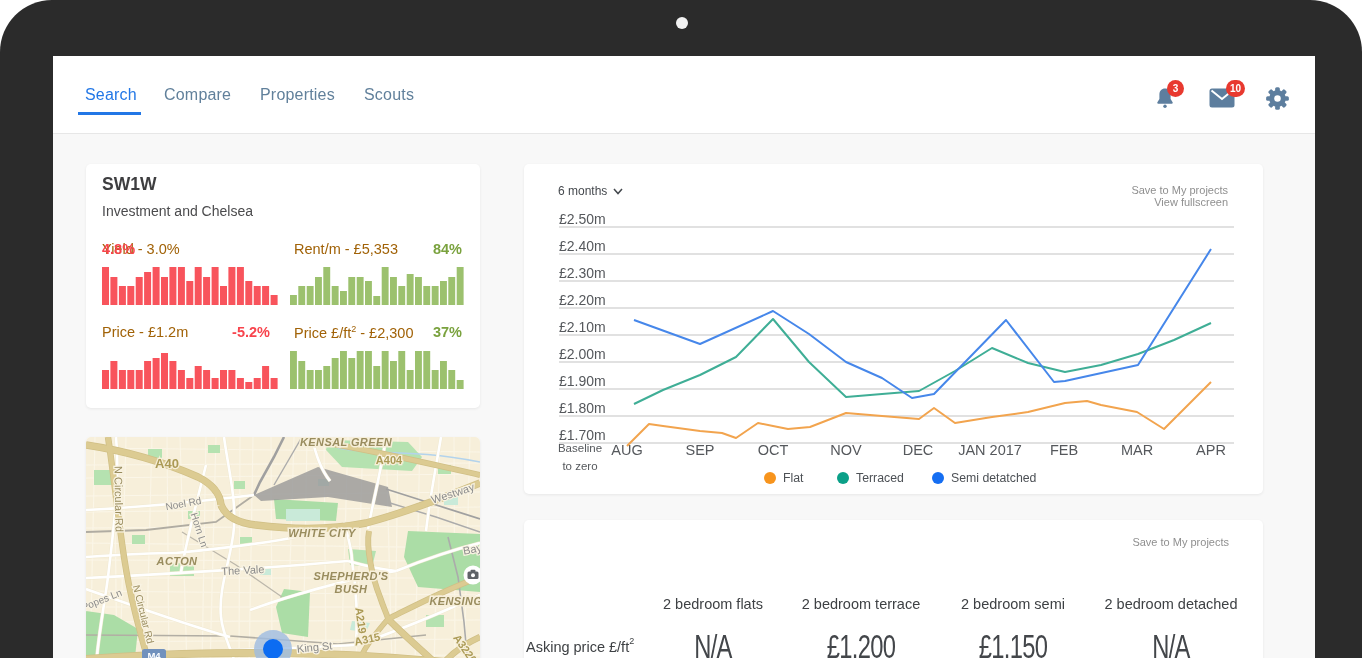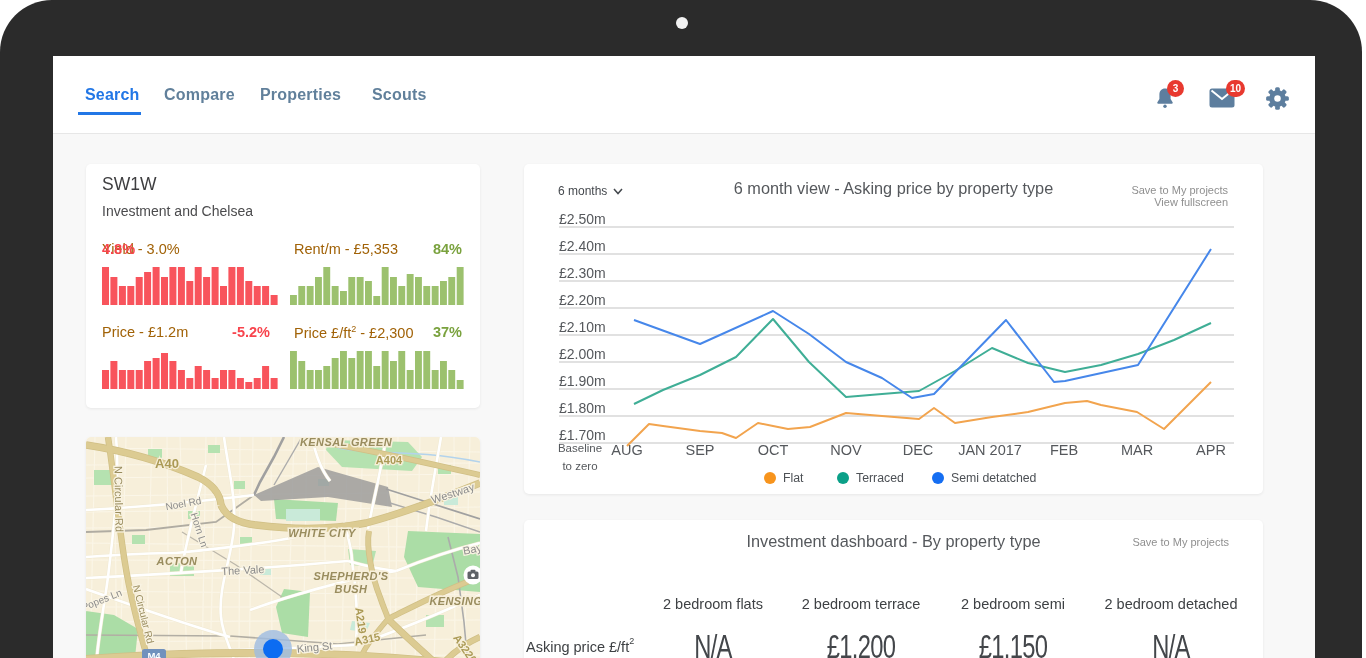--- a/index.html
+++ b/index.html
@@ -1,36 +1,36 @@
 <!DOCTYPE html>
 <html><head><meta charset="utf-8"><style>
 *{margin:0;padding:0;box-sizing:border-box}
 body{width:1366px;height:658px;overflow:hidden;background:#fff;font-family:"Liberation Sans",sans-serif}
 .tablet{position:absolute;left:0;top:0;width:1362px;height:720px;background:#2b2b2b;border-radius:52px 52px 0 0}
 .cam{position:absolute;left:676px;top:17px;width:12px;height:12px;border-radius:50%;background:#f2f2f2}
 .screen{position:absolute;left:53px;top:56px;width:1262px;height:602px;background:#f8f8f8;overflow:hidden}
 .nav{position:absolute;left:0;top:0;width:1262px;height:78px;background:#fff;border-bottom:1px solid #e7e7e7}
-.tab{position:absolute;top:30px;font-size:16px;font-weight:700;color:#61809b;letter-spacing:.2px}
+.tab{position:absolute;top:30px;font-size:16px;font-weight:400;color:#61809b;letter-spacing:.2px}
 .tab.on{color:#2277e6}
 .tabline{position:absolute;left:25px;top:56px;width:63px;height:3px;background:#2277e6}
 .badge{position:absolute;width:17px;height:17px;border-radius:50%;background:#e8392f;color:#fff;font-size:10px;font-weight:700;text-align:center;line-height:17px}
 .card{position:absolute;background:#fff;border-radius:5px;box-shadow:0 1px 3px rgba(0,0,0,.07)}
 .pct{font-weight:700;font-size:14.5px}
 .mlabel{position:absolute;font-size:14.5px;color:#a16207}
 .bigval{position:absolute;top:108px;width:140px;text-align:center;font-size:33px;letter-spacing:-1px;color:#43464a;transform:scaleX(.72);transform-origin:center top}
 </style></head><body>
 <div class="tablet">
  <div class="cam"></div>
  <div class="screen">
   <div class="nav">
     <div class="tab on" style="left:32px">Search</div>
     <div class="tabline"></div>
     <div class="tab" style="left:111px">Compare</div>
     <div class="tab" style="left:207px">Properties</div>
-    <div class="tab" style="left:319px">Scouts</div>
+    <div class="tab" style="left:311px">Scouts</div>
     <svg style="position:absolute;left:1100px;top:30px" width="24" height="24" viewBox="0 0 24 24" fill="#5d7e9e">
       <path d="M12 2.5c-3.4 0-5.6 2.5-5.6 5.9v4.5L4.4 16.3c-.4.6 0 1.4.8 1.4h13.6c.8 0 1.2-.8.8-1.4l-2-3.4V8.4c0-3.4-2.2-5.9-5.6-5.9z"></path>
       <circle cx="12" cy="20.3" r="1.7"></circle>
     </svg>
     <div class="badge" style="left:1114px;top:24px">3</div>
     <svg style="position:absolute;left:1156px;top:32px" width="26" height="20" viewBox="0 0 26 20">
       <rect x="0.5" y="0.5" width="25" height="19" rx="2.5" fill="#5d7e9e"></rect>
       <path d="M2.5 2.5 L13 11 L23.5 2.5" fill="none" stroke="#fff" stroke-width="2"></path>
     </svg>
     <div class="badge" style="left:1173px;top:24px;width:19px;border-radius:9px">10</div>
@@ -46,21 +46,21 @@
           <rect x="9.9" y="1.9" width="4.2" height="4.4" rx="1.4" transform="rotate(225 12 12)"></rect>
           <rect x="9.9" y="1.9" width="4.2" height="4.4" rx="1.4" transform="rotate(270 12 12)"></rect>
           <rect x="9.9" y="1.9" width="4.2" height="4.4" rx="1.4" transform="rotate(315 12 12)"></rect>
         </g>
         <circle cx="12" cy="12" r="2.9" fill="#fff"></circle>
       </g>
     </svg>
   </div>
 
   <div class="card" style="left:33px;top:108px;width:394px;height:244px">
-    <div style="position:absolute;left:16px;top:10px;font-size:17.5px;font-weight:400;color:#3e3e40">SW1W</div>
+    <div style="position:absolute;left:16px;top:10px;font-size:17.5px;font-weight:700;color:#3e3e40">SW1W</div>
     <div style="position:absolute;left:16px;top:39px;font-size:14px;color:#4b4b4d">Investment and Chelsea</div>
     <div class="mlabel" style="left:16px;top:77px">Yield - 3.0%</div>
     <div class="pct" style="position:absolute;left:16px;top:77px;width:168px;color:#f8444d">4.8%</div>
     <div class="mlabel" style="left:208px;top:77px">Rent/m - £5,353</div>
     <div class="pct" style="position:absolute;left:208px;top:77px;width:168px;text-align:right;color:#7aa23e">84%</div>
     <div style="position:absolute;left:16px;top:103px">
           <svg width="177" height="38" style="display:block">
             <rect x="0.0" y="0" width="7.0" height="38" fill="#f8545c"></rect>
             <rect x="8.4" y="10" width="7.0" height="28" fill="#f8545c"></rect>
             <rect x="16.9" y="19" width="7.0" height="19" fill="#f8545c"></rect>
@@ -319,21 +319,20 @@
           <circle cx="387" cy="138.2" r="2" fill="#fff"></circle>
           <circle cx="187" cy="212" r="19" fill="#9dbce1" opacity="0.8"></circle>
           <circle cx="187" cy="212" r="10" fill="#0c6cf2"></circle>
         </svg>
   </div>
 
   <div class="card" style="left:471px;top:108px;width:739px;height:330px">
     <div style="position:absolute;left:34px;top:20px;font-size:12px;color:#45494e">6 months <svg width="10" height="7" viewBox="0 0 10 7" style="margin-left:2px">
             <path d="M1 1 L5 5.5 L9 1" fill="none" stroke="#43484d" stroke-width="1.5"></path>
           </svg></div>
-    <div style="position:absolute;left:0;top:15px;width:739px;text-align:center;font-size:16.3px;color:#55585c">6 month view - Asking price by property type</div>
     <div style="position:absolute;right:35px;top:20px;font-size:11px;color:#8f8f8f;text-align:right">Save to My projects<br>View fullscreen</div>
     <svg width="739" height="330" style="position:absolute;left:0;top:0;font-family:'Liberation Sans',sans-serif">
 <line x1="35" y1="63" x2="710" y2="63" stroke="#c3c3c3" stroke-width="1"></line>
           <text x="35" y="60" font-size="14" fill="#55585c">£2.50m</text>
           <line x1="35" y1="90" x2="710" y2="90" stroke="#c3c3c3" stroke-width="1"></line>
           <text x="35" y="87" font-size="14" fill="#55585c">£2.40m</text>
           <line x1="35" y1="117" x2="710" y2="117" stroke="#c3c3c3" stroke-width="1"></line>
           <text x="35" y="114" font-size="14" fill="#55585c">£2.30m</text>
           <line x1="35" y1="144" x2="710" y2="144" stroke="#c3c3c3" stroke-width="1"></line>
           <text x="35" y="141" font-size="14" fill="#55585c">£2.20m</text>
@@ -364,21 +363,20 @@
 <circle cx="246" cy="314" r="6" fill="#f7941d"></circle>
 <text x="259" y="318" font-size="12.3" fill="#4d5156">Flat</text>
 <circle cx="319" cy="314" r="6" fill="#0ba088"></circle>
 <text x="332" y="318" font-size="12.3" fill="#4d5156">Terraced</text>
 <circle cx="414" cy="314" r="6" fill="#156ef2"></circle>
 <text x="427" y="318" font-size="12.3" fill="#4d5156">Semi detatched</text>
 </svg>
   </div>
 
   <div class="card" style="left:471px;top:464px;width:739px;height:200px">
-    <div style="position:absolute;left:0;top:12px;width:739px;text-align:center;font-size:16.3px;color:#55585c">Investment dashboard - By property type</div>
     <div style="position:absolute;right:34px;top:16px;font-size:11px;color:#8f8f8f">Save to My projects</div>
     <div style="position:absolute;left:119px;top:76px;width:140px;text-align:center;font-size:14.5px;color:#3e4144">2 bedroom flats</div>
     <div style="position:absolute;left:267px;top:76px;width:140px;text-align:center;font-size:14.5px;color:#3e4144">2 bedroom terrace</div>
     <div style="position:absolute;left:419px;top:76px;width:140px;text-align:center;font-size:14.5px;color:#3e4144">2 bedroom semi</div>
     <div style="position:absolute;left:577px;top:76px;width:140px;text-align:center;font-size:14.5px;color:#3e4144">2 bedroom detached</div>
     <div style="position:absolute;left:2px;top:118px;font-size:14.5px;color:#3e4144">Asking price £/ft<sup style="font-size:9px;position:relative;top:-2px">2</sup></div>
     <div class="bigval" style="left:119px">N/A</div>
     <div class="bigval" style="left:267px">£1.200</div>
     <div class="bigval" style="left:419px">£1.150</div>
     <div class="bigval" style="left:577px">N/A</div>

